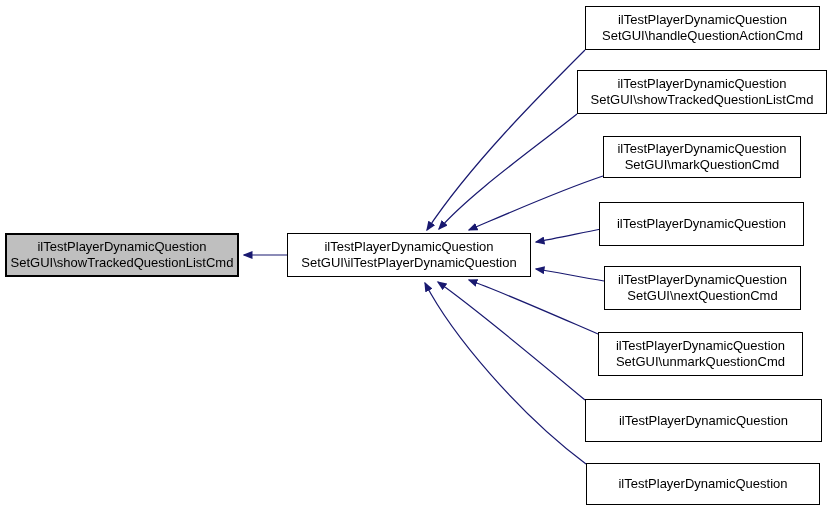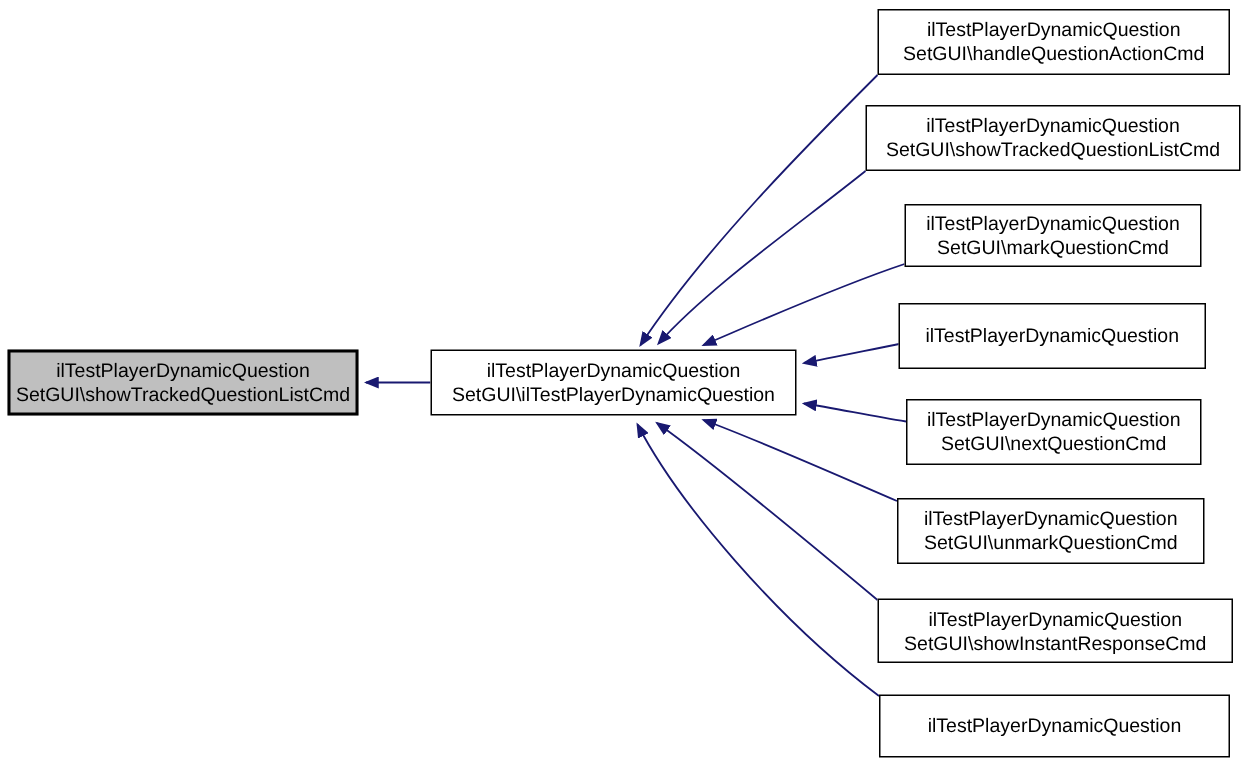--- a/index.html
+++ b/index.html
@@ -105,20 +105,19 @@
     <span>SetGUI\nextQuestionCmd</span>
   </div>
 
   <div class="node" style="left:598px; top:332px; width:205px; height:44px;">
     <span>ilTestPlayerDynamicQuestion</span>
     <span>SetGUI\unmarkQuestionCmd</span>
   </div>
 
   <div class="node" style="left:585px; top:399px; width:237px; height:43px;">
     <span>ilTestPlayerDynamicQuestion</span>
-    <span>SetGUI\showInstantResponseCmd</span>
   </div>
 
   <div class="node" style="left:586px; top:463px; width:234px; height:42px;">
     <span>ilTestPlayerDynamicQuestion</span>
   </div>
 
 </div>
 
 </body></html>

